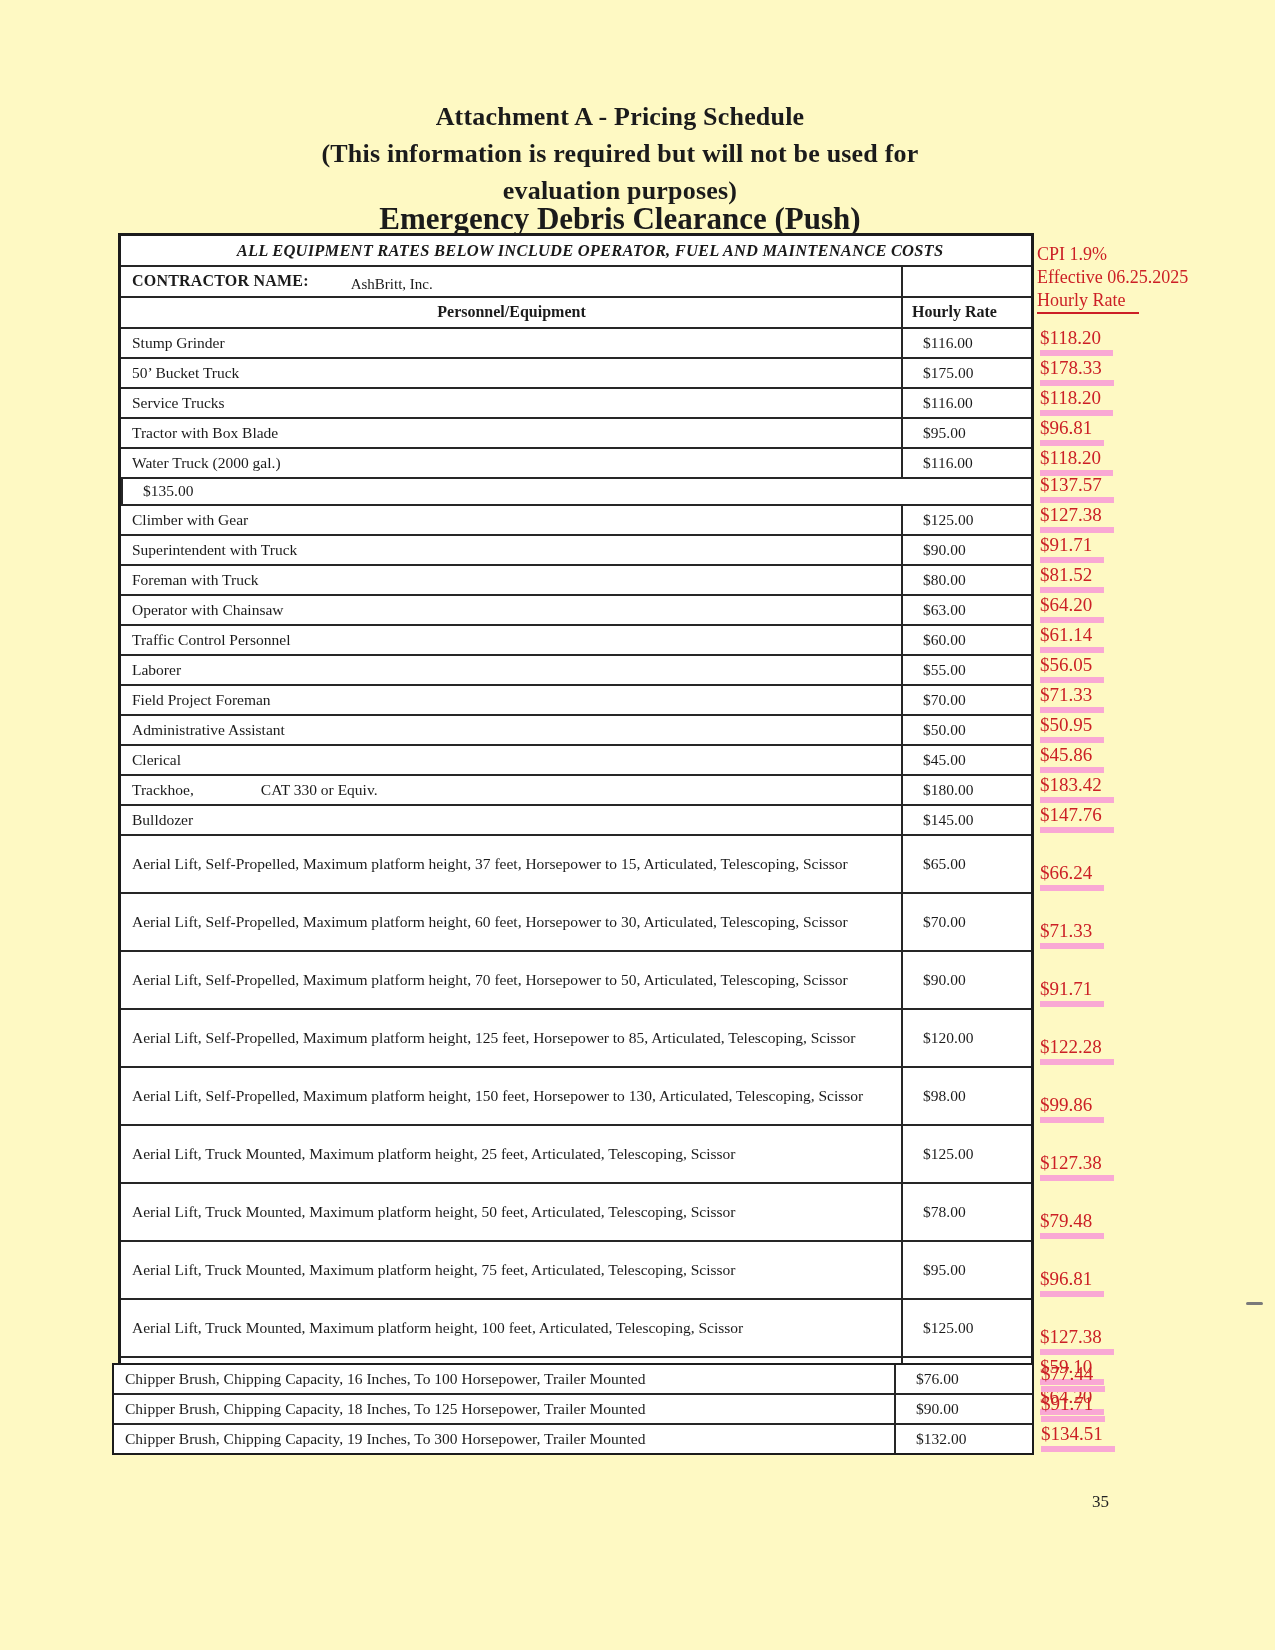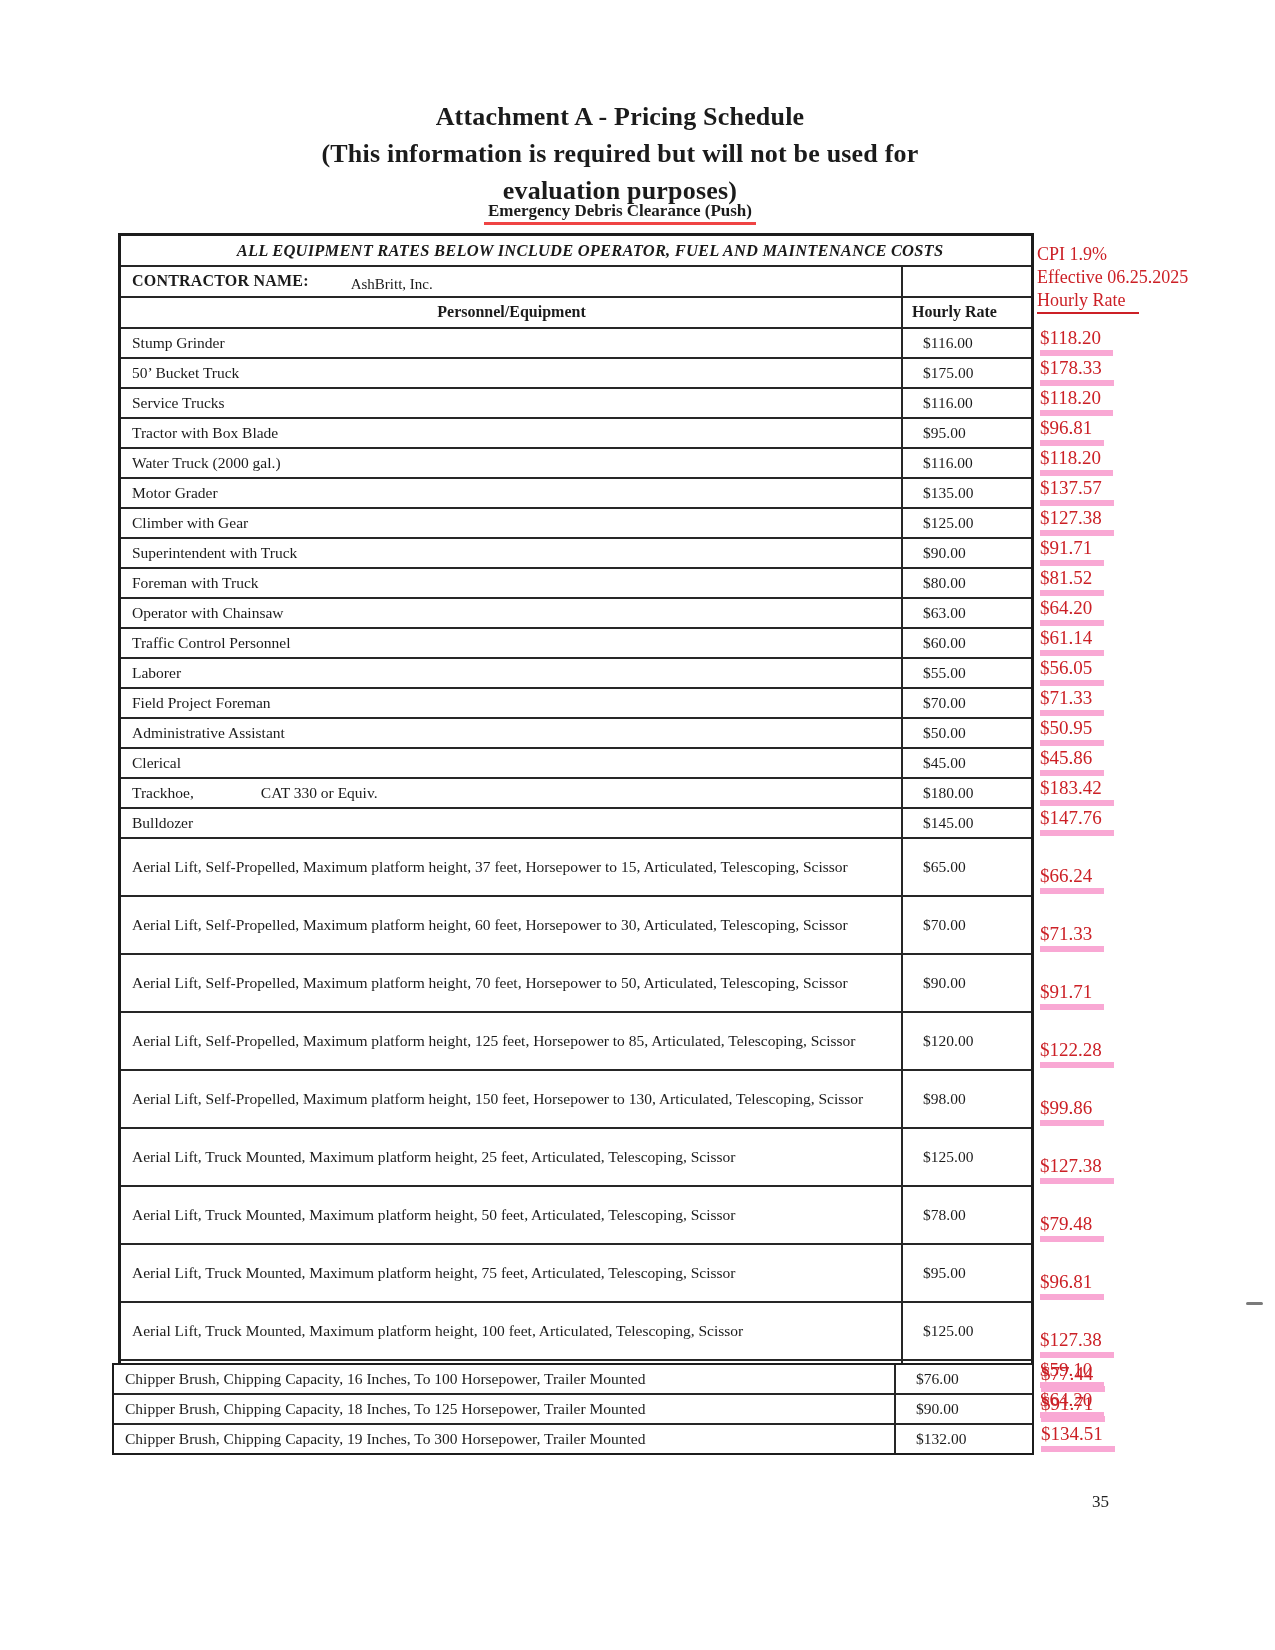--- a/index.html
+++ b/index.html
@@ -1,37 +1,37 @@
 <!DOCTYPE html>
 <html><head>
 <meta charset="utf-8">
 <style>
   * { margin: 0; padding: 0; box-sizing: border-box; }
   html, body { background: #e8e8e8; }
   body { font-family: "Liberation Serif", "DejaVu Serif", serif; }
   .page {
     position: relative;
     width: 1275px; height: 1650px;
-    background: #ffffff;
+    background: #fef9c3;
     margin: 0 auto;
     overflow: hidden;
     color: #1b1b1b;
   }
   
   .doc-header {
     position: absolute; top: 98px; left: 0; width: 1240px;
     text-align: center;
   }
   .doc-title-line {
     font-size: 26px; font-weight: bold; line-height: 37px;
     letter-spacing: 0.2px;
   }
   .doc-subtitle-wrap { position: absolute; top: 201px; left: 0; width: 1240px; text-align: center; }
   .doc-subtitle {
-    display: inline-block; font-size: 17px; font-weight: bold;
+    display: inline-block; font-size: 31px; font-weight: bold;
     border-bottom: 3px solid #ef4444; padding: 0 4px 1px 4px;
   }
   
   .tbl {
     position: absolute; left: 118px; width: 916px;
     border: 3px solid #1c1c1c;
     background: #fff;
   }
   .tbl-main { top: 233px; }
   .tbl-second { top: 1363px; left: 112px; width: 922px; border-width: 2px; }
@@ -167,23 +167,20 @@
         <span class="cpi-value">$96.81</span>
       </div>
       <div class="trow">
         <div class="cell-label">
           <span>Water Truck (2000 gal.)</span>
         </div>
         <div class="cell-rate">$116.00</div>
         <span class="cpi-value">$118.20</span>
       </div>
       <div class="trow">
-        <div class="cell-label">
-          <span>Motor Grader</span>
-        </div>
         <div class="cell-rate">$135.00</div>
         <span class="cpi-value">$137.57</span>
       </div>
       <div class="trow">
         <div class="cell-label">
           <span>Climber with Gear</span>
         </div>
         <div class="cell-rate">$125.00</div>
         <span class="cpi-value">$127.38</span>
       </div>

